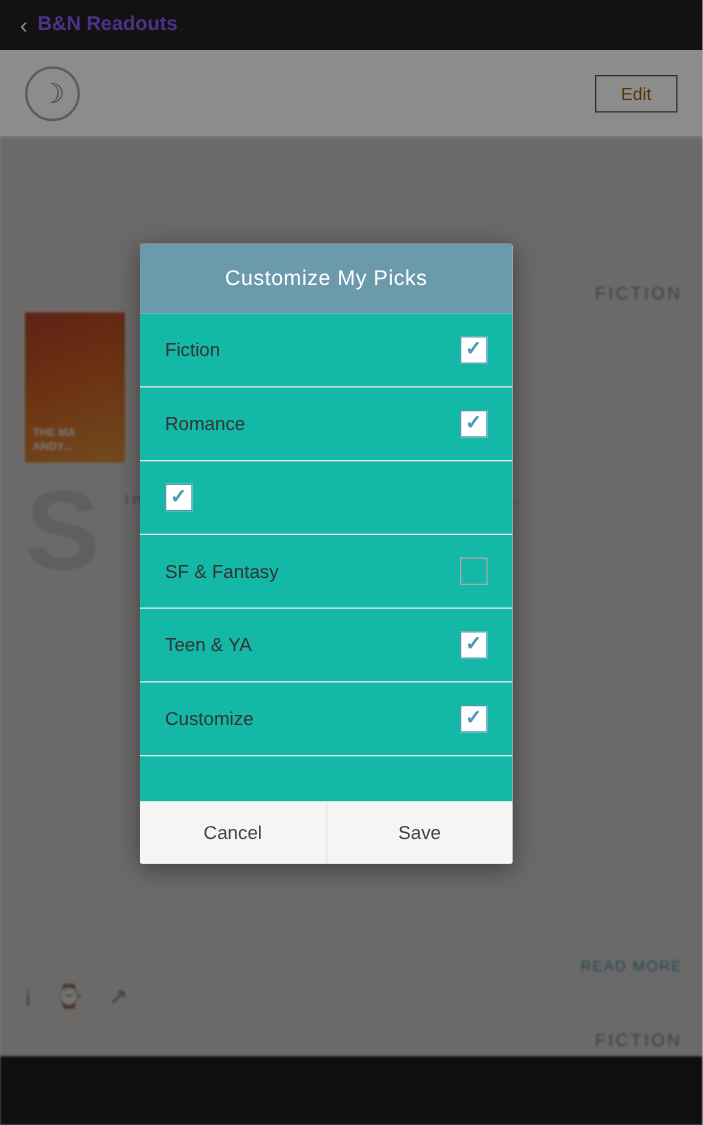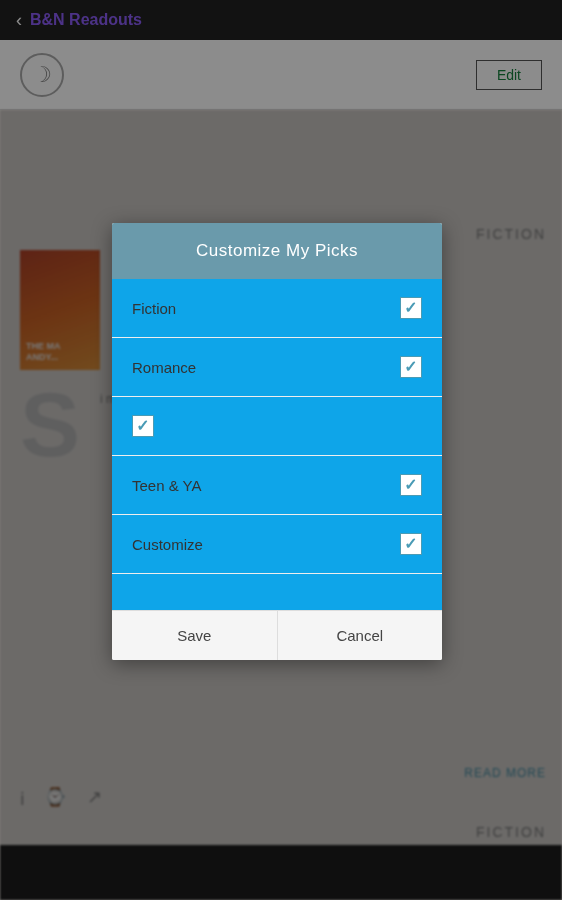--- a/index.html
+++ b/index.html
@@ -65,21 +65,21 @@
     }
     .header-text {
       font-size: 22px;
       letter-spacing: 4px;
       color: #555;
       font-weight: 300;
     }
     .edit-btn {
       border: 1px solid #555;
       background: transparent;
-      color: #15803d;
+      color: #a16207;
       padding: 6px 20px;
       font-size: 14px;
       cursor: pointer;
     }
 
     
     .bg-content {
       position: absolute;
       top: 110px;
       left: 0;
@@ -174,41 +174,40 @@
       bottom: 0;
       background: rgba(0,0,0,0.45);
       z-index: 10;
     }
 
     
     .dialog {
       position: absolute;
       top: 195px;
       left: 112px;
-      width: 330px;
+      width: 298px;
       background: #fff;
       z-index: 20;
       border-radius: 2px;
       overflow: hidden;
       box-shadow: 0 4px 20px rgba(0,0,0,0.4);
-      margin-top: 28px;
     }
     .dialog-header {
       background: #6a9aab;
       padding: 18px 20px;
       text-align: center;
     }
     .dialog-title {
       color: #fff;
       font-size: 17px;
       font-weight: 400;
       letter-spacing: 0.5px;
     }
     .dialog-body {
-      background: #0ea5e9;
+      background: #14b8a6;
       max-height: 420px;
       overflow-y: auto;
     }
     .dialog-item {
       display: flex;
       align-items: center;
       justify-content: space-between;
       padding: 18px 20px;
       border-bottom: 1px solid #eee;
       cursor: pointer;
@@ -316,30 +315,34 @@
         <div class="checkbox checked">
           <span class="checkmark">✓</span>
         </div>
       </div>
       <div class="dialog-item">
         <div class="checkbox checked">
           <span class="checkmark">✓</span>
         </div>
       </div>
       <div class="dialog-item">
+        <span class="item-label">SF &amp; Fantasy</span>
+        <div class="checkbox"></div>
+      </div>
+      <div class="dialog-item">
         <span class="item-label">Teen &amp; YA</span>
         <div class="checkbox checked">
           <span class="checkmark">✓</span>
         </div>
       </div>
       <div class="dialog-item">
         <span class="item-label">Customize</span>
         <div class="checkbox checked">
           <span class="checkmark">✓</span>
         </div>
       </div>
       <div class="dialog-item"></div>
     </div>
   <div class="dialog-footer">
+    <button class="dialog-btn">Cancel</button>
     <button class="dialog-btn">Save</button>
-    <button class="dialog-btn">Cancel</button>
   </div>
 </div>
 
 </body></html>

